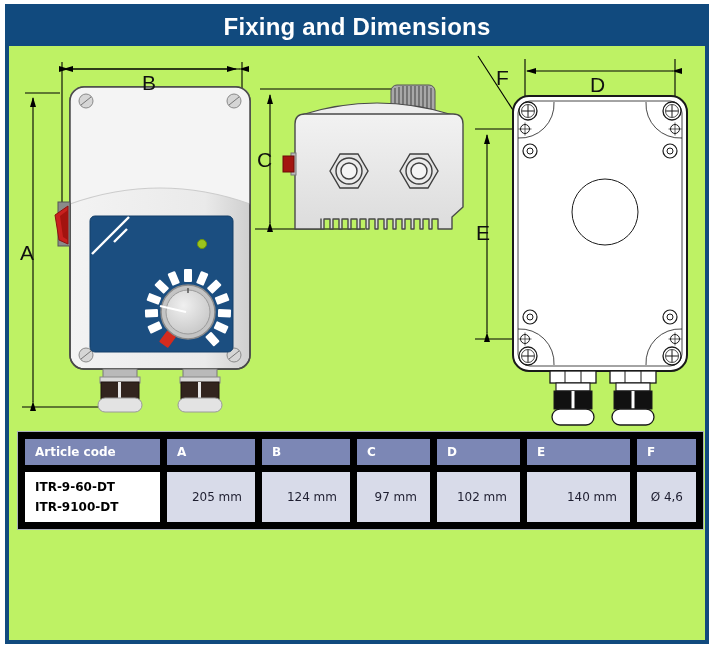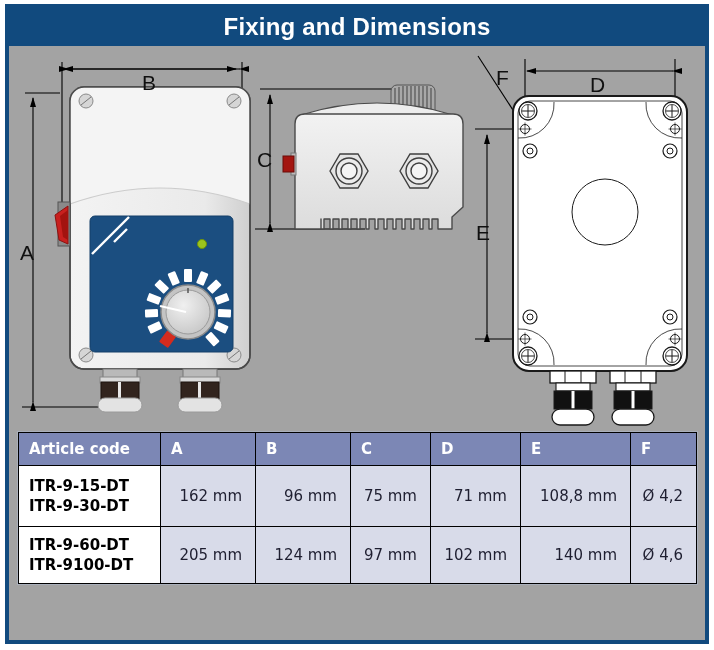--- a/index.html
+++ b/index.html
@@ -3,21 +3,21 @@
 <meta charset="utf-8">
 <style>
   html,body{margin:0;padding:0;}
   body{
     width:714px;height:650px;position:relative;background:#ffffff;
     font-family:"DejaVu Sans","Liberation Sans",sans-serif;
     -webkit-font-smoothing:antialiased;
   }
   .frame{
     position:absolute;left:5px;top:4px;right:5px;bottom:6px;
-    border:4px solid #114a7e;background:#a3a3a3;overflow:hidden;
+    border:4px solid #114a7e;background:#bef264;overflow:hidden;
   }
   .header-bar{
     height:38px;background:#114a7e;display:flex;align-items:center;justify-content:center;
   }
   .header-bar h1{
     margin:0;color:#ffffff;font-size:24px;font-weight:bold;
     font-family:"Liberation Sans","DejaVu Sans",sans-serif;letter-spacing:0.2px;
   }
   .drawings{position:relative;height:386px;}
   .fig{position:absolute;}
@@ -25,22 +25,22 @@
   .dimlabel{
     position:absolute;font-family:"Liberation Sans",sans-serif;
     font-size:21px;color:#101010;line-height:1;
   }
   
   table.dims{
     border-collapse:collapse;margin-left:9px;width:678px;table-layout:fixed;
     outline:1px solid #aab0bc;
   }
   table.dims th, table.dims td{
-    border:1px solid #000000;vertical-align:middle;
-    font-size:15px;box-sizing:border-box;
+    border:7px solid #000000;vertical-align:middle;
+    font-size:12px;box-sizing:border-box;
   }
   table.dims th{
     background:#7c87b5;color:#ffffff;text-align:left;font-weight:bold;
     height:33px;padding:0 0 0 10px;
   }
   td.article{
     background:#ffffff;font-weight:bold;color:#000000;
     text-align:left;padding:0 0 0 10px;line-height:20px;
   }
   td.val{
@@ -355,32 +355,20 @@
         <th>Article code</th>
         <th>A</th>
         <th>B</th>
         <th>C</th>
         <th>D</th>
         <th>E</th>
         <th>F</th>
       </tr>
     </thead>
     <tbody>
-      <tr class="r0">
-        <td class="article">
-          <div>ITR-9-15-DT</div>
-          <div>ITR-9-30-DT</div>
-        </td>
-        <td class="val">162 mm</td>
-        <td class="val">96 mm</td>
-        <td class="val">75 mm</td>
-        <td class="val">71 mm</td>
-        <td class="val">108,8 mm</td>
-        <td class="val">Ø 4,2</td>
-      </tr>
       <tr class="r2">
         <td class="article">
           <div>ITR-9-60-DT</div>
           <div>ITR-9100-DT</div>
         </td>
         <td class="val">205 mm</td>
         <td class="val">124 mm</td>
         <td class="val">97 mm</td>
         <td class="val">102 mm</td>
         <td class="val">140 mm</td>

